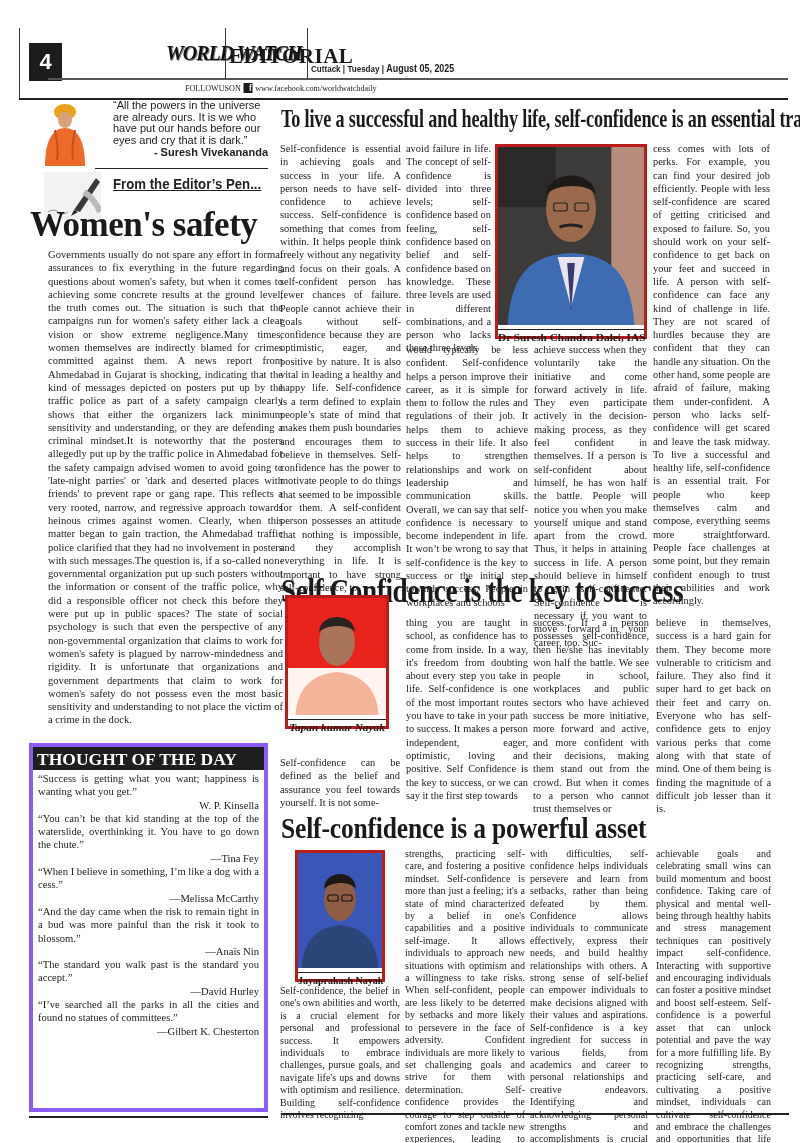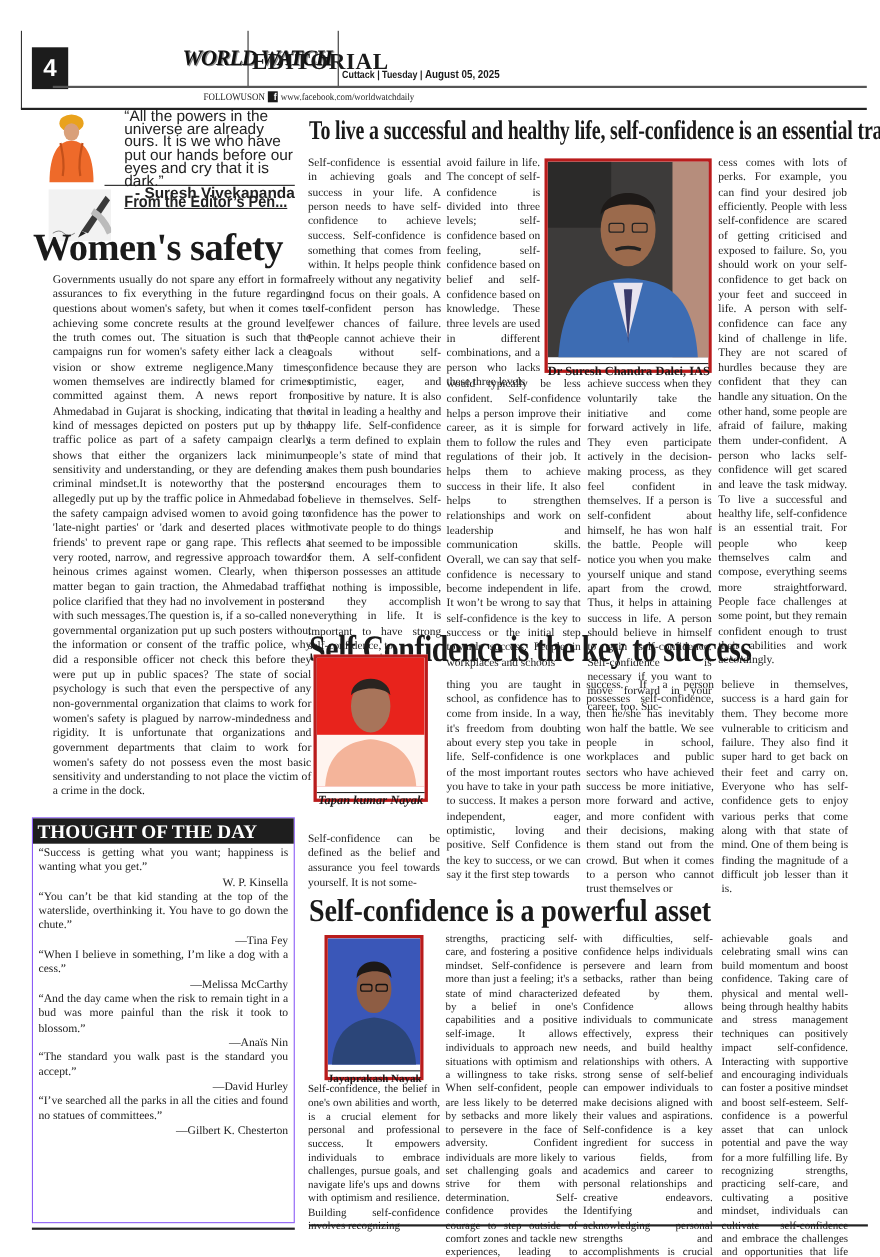--- a/index.html
+++ b/index.html
@@ -19,31 +19,31 @@
   .dateline { position: absolute; left: 311px; top: 62px; font-family: "Liberation Sans", sans-serif; font-size: 9.5px; font-weight: bold; transform: scaleX(0.85); transform-origin: left; }
   .dateline .date-strong { font-size: 10.5px; }
   .rule-top { position: absolute; left: 48px; top: 78px; width: 740px; height: 2px; background: #555; }
   .follow { position: absolute; left: 185px; top: 83px; font-size: 9px; display: flex; align-items: center; gap: 3px; transform: scaleX(0.9); transform-origin: left; }
   .fb-icon { display: inline-block; width: 10px; height: 10px; background: #1a1a1a; color: #fff; font-family: "Liberation Sans", sans-serif;
     font-weight: bold; font-size: 9px; line-height: 11px; text-align: right; padding-right: 1px; }
   .rule-head { position: absolute; left: 19px; top: 98px; width: 769px; height: 2px; background: #222; }
 
   
   .quote-img { position: absolute; left: 37px; top: 100px; width: 56px; height: 66px; }
-  .top-quote { position: absolute; left: 113px; top: 100px; width: 155px; font-family: "Liberation Sans", sans-serif; font-size: 14px; line-height: 11.7px; color: #222; }
+  .top-quote { position: absolute; left: 113px; top: 100px; width: 155px; font-family: "Liberation Sans", sans-serif; font-size: 11px; line-height: 11.7px; color: #222; }
   .top-quote-author { text-align: right; font-weight: bold; display: block; }
   .rule-quote { position: absolute; left: 95px; top: 168px; width: 173px; height: 1px; background: #222; }
   .pen-img { position: absolute; left: 44px; top: 172px; width: 57px; height: 47px; }
   .editor-pen { position: absolute; left: 113px; top: 175px; font-family: "Liberation Sans", sans-serif; font-weight: bold; font-size: 15px;
     text-decoration: underline; transform: scaleX(0.88); transform-origin: left; color: #222; }
   .editorial-headline { position: absolute; left: 30px; top: 203px; font-size: 35px; font-weight: bold; letter-spacing: -0.5px; line-height: 44px; }
   .editorial-body { position: absolute; left: 48px; top: 248px; width: 235px; font-size: 10.6px; line-height: 13.3px; text-align: justify;
     hyphens: manual; color: #222; }
 
-  .thought-box { position: absolute; left: 29px; top: 743px; width: 239px; height: 369px; border: 1px solid #8b5cf6; }
+  .thought-box { position: absolute; left: 29px; top: 743px; width: 239px; height: 369px; border: 4px solid #8b5cf6; }
   .thought-title { background: #1e1e1e; color: #fff; font-weight: bold; font-size: 17.5px; padding: 1px 4px; height: 23px; line-height: 22px; }
   .thought-list { padding: 2px 5px 0 5px; font-size: 10.6px; line-height: 13.3px; color: #222; }
   .thought-quote { text-align: justify; }
   .thought-author { text-align: right; }
   .rule-bottom-left { position: absolute; left: 29px; top: 1116px; width: 239px; height: 2px; background: #222; }
 
   
   .article1-headline { position: absolute; left: 281px; top: 104px; font-size: 24.5px; font-weight: bold; line-height: 30px;
     transform: scaleX(0.74); transform-origin: left; white-space: nowrap; letter-spacing: -0.2px; }
   .col { position: absolute; font-size: 10.4px; line-height: 13.3px; text-align: justify; color: #222; }

